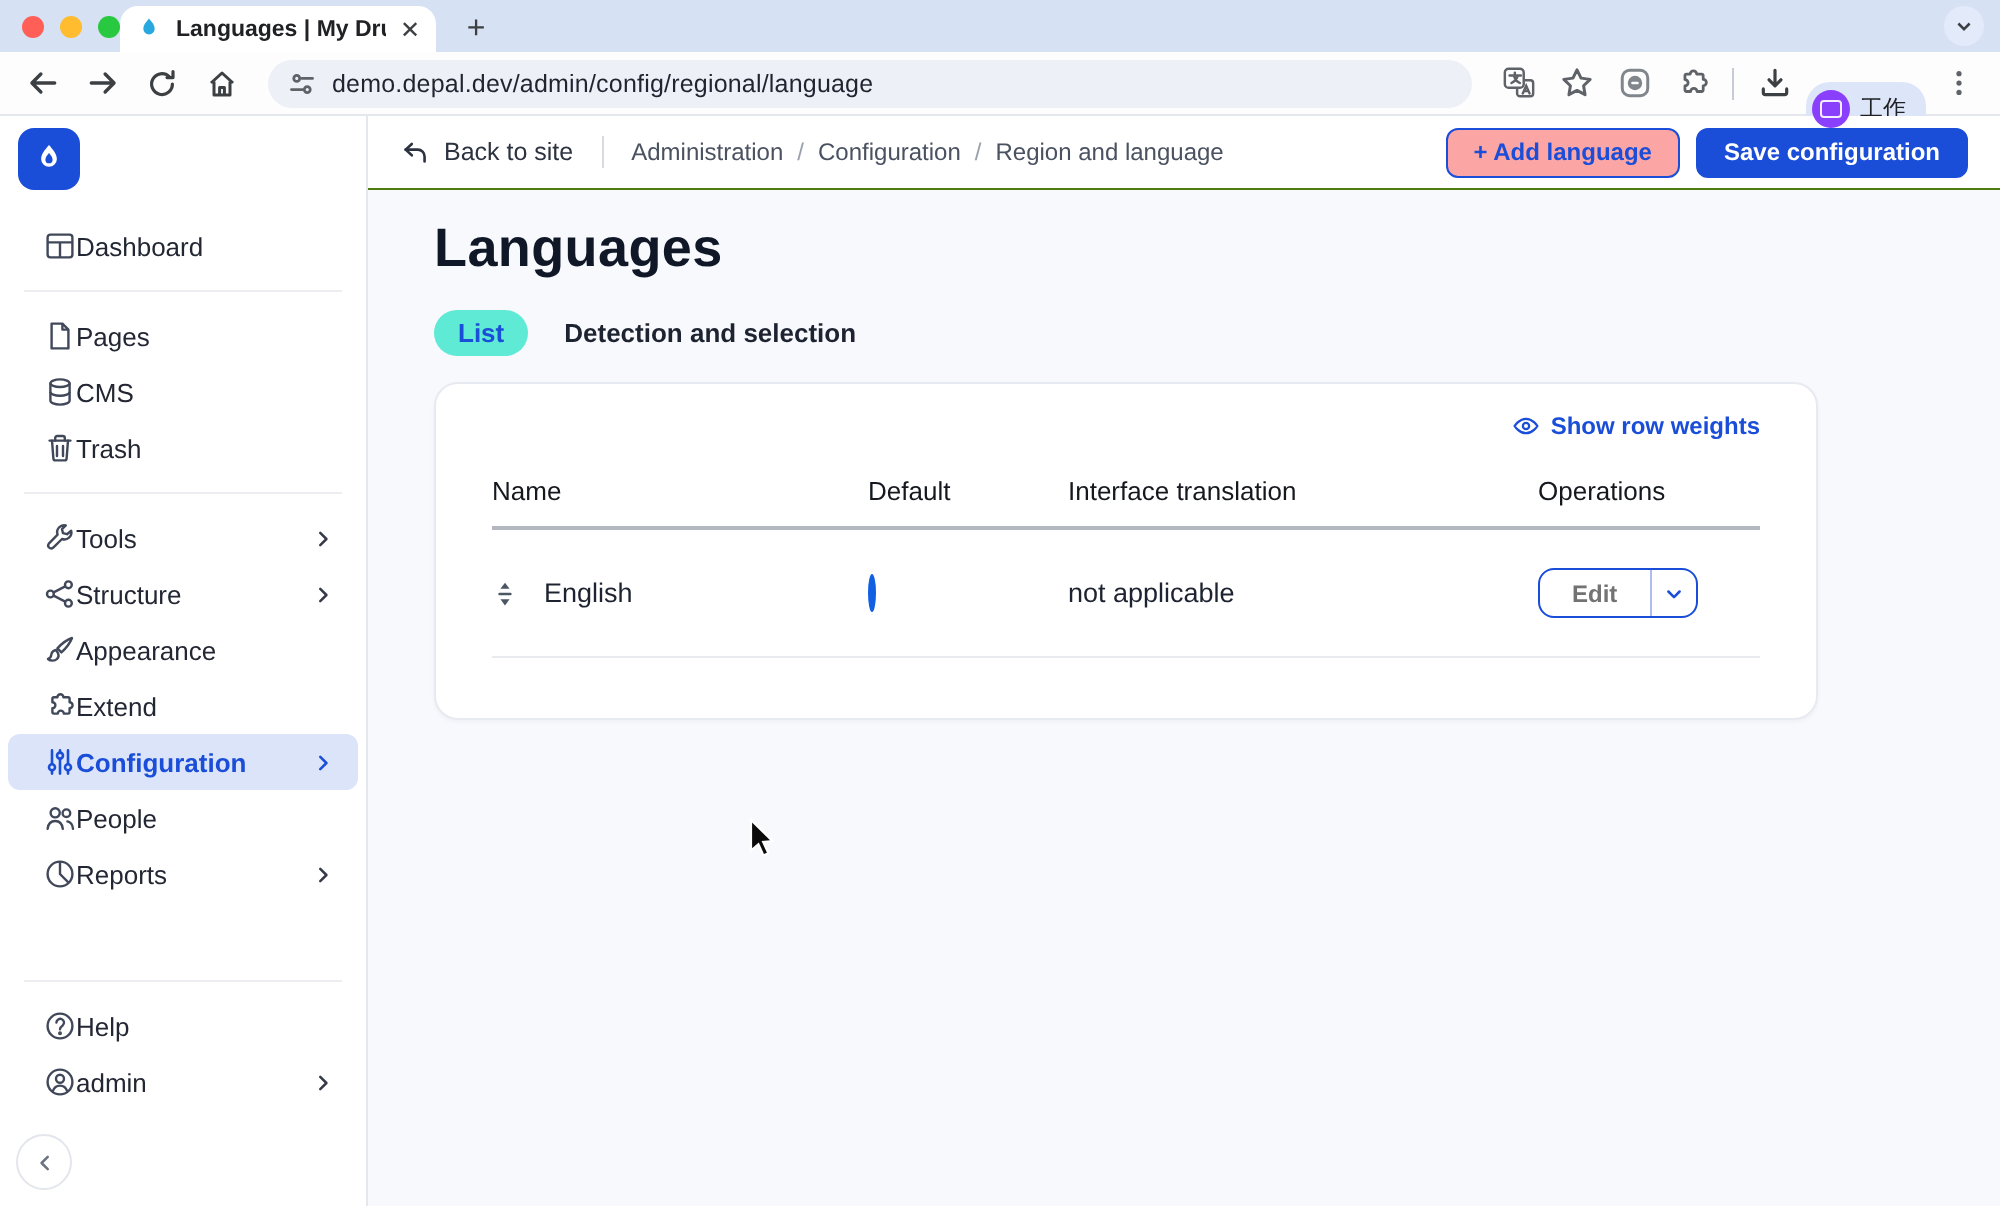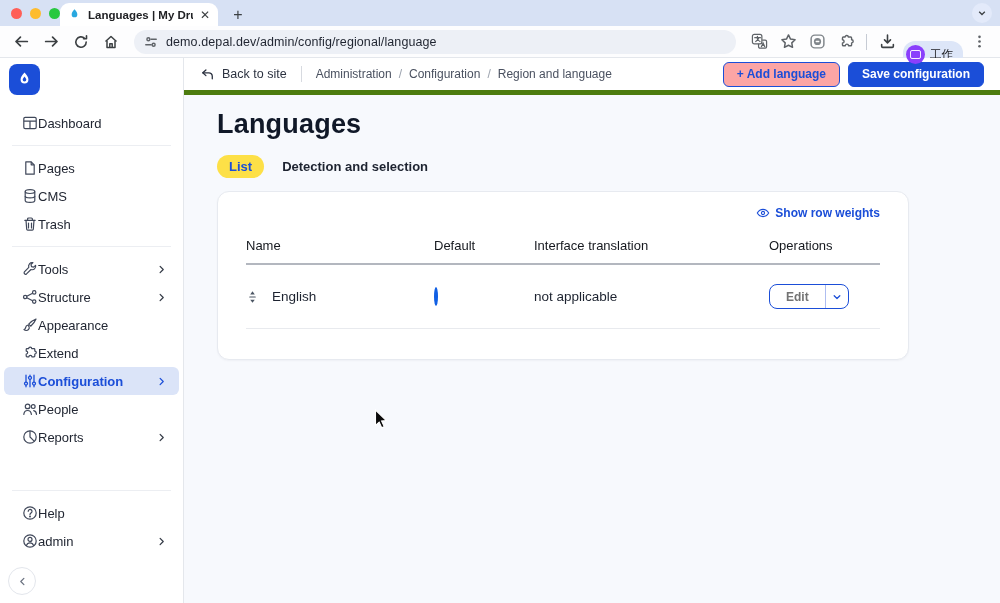--- a/index.html
+++ b/index.html
@@ -56,36 +56,36 @@
   .s-item .chev { color:#343a46; }
   .s-item.active { background:#dbe4f8; }
   .s-item.active .lbl { color:#1b4ed8; font-weight:700; }
   .s-div { height:1px; background:#eceef2; margin:8px 12px; }
   .s-bottom { margin-top:auto; }
   .collapse-btn { width:28px; height:28px; border-radius:50%; border:1px solid #e3e6ec; background:#fff;
     margin:12px 0 0 8px; display:flex; align-items:center; justify-content:center; }
 
   .content { flex:1; display:flex; flex-direction:column; min-width:0; }
 
-  .admin-topbar { height:37px; background:#fff; border-bottom:5px solid #4d7c0f;
+  .admin-topbar { height:37px; background:#fff; border-bottom:1px solid #4d7c0f;
     display:flex; align-items:center; padding:0 16px; gap:10px; }
   .back-link { display:flex; align-items:center; gap:7px; font-size:12.5px; color:#2c3240; font-weight:500; }
   .tb-vsep { width:1px; height:16px; background:#d7dae0; margin:0 4px; }
   .crumbs { display:flex; align-items:center; gap:7px; font-size:12px; color:#4a5160; }
   .crumb-sep { color:#9aa1ad; }
   .topbar-actions { margin-left:auto; display:flex; gap:8px; }
   .btn { font-size:12px; font-weight:700; border-radius:6px; height:25px; padding:0 13px;
     display:flex; align-items:center; cursor:default; }
   .btn-outline { background:#fca5a5; border:1.5px solid #1b4ed8; color:#1b4ed8; }
   .btn-primary { background:#1b4ed8; border:1.5px solid #1b4ed8; color:#fff; }
 
   .page { flex:1; background:#f7f9fd; padding:12px 33px; overflow:hidden; }
   .page-title { font-size:27px; font-weight:700; color:#101828; letter-spacing:.2px; margin-top:2px; }
   .tabs { display:flex; align-items:center; gap:16px; margin-top:15px; }
-  .tab-pill { font-size:13px; font-weight:700; color:#1b4ed8; background:#fde047;
+  .tab-pill { font-size:13px; font-weight:700; color:#1b4ed8; background:#5eead4;
     border-radius:13px; padding:4px 12px; }
   .tab-plain { font-size:13px; font-weight:700; color:#1d2330; padding:4px 2px; }
 
   .card { margin-top:13px; width:692px; background:#fff; border:1px solid #e7eaf0;
     border-radius:12px; padding:14px 28px 30px; box-shadow:0 1px 2px rgba(16,24,40,.04); }
   .card-tools { display:flex; justify-content:flex-end; }
   .srw { display:flex; align-items:center; gap:5px; font-size:12px; font-weight:700; color:#1b4ed8; }
 
   .tbl { margin-top:12px; }
   .tbl-head, .tbl-row { display:grid; grid-template-columns:188px 100px 235px 1fr; align-items:center; }

